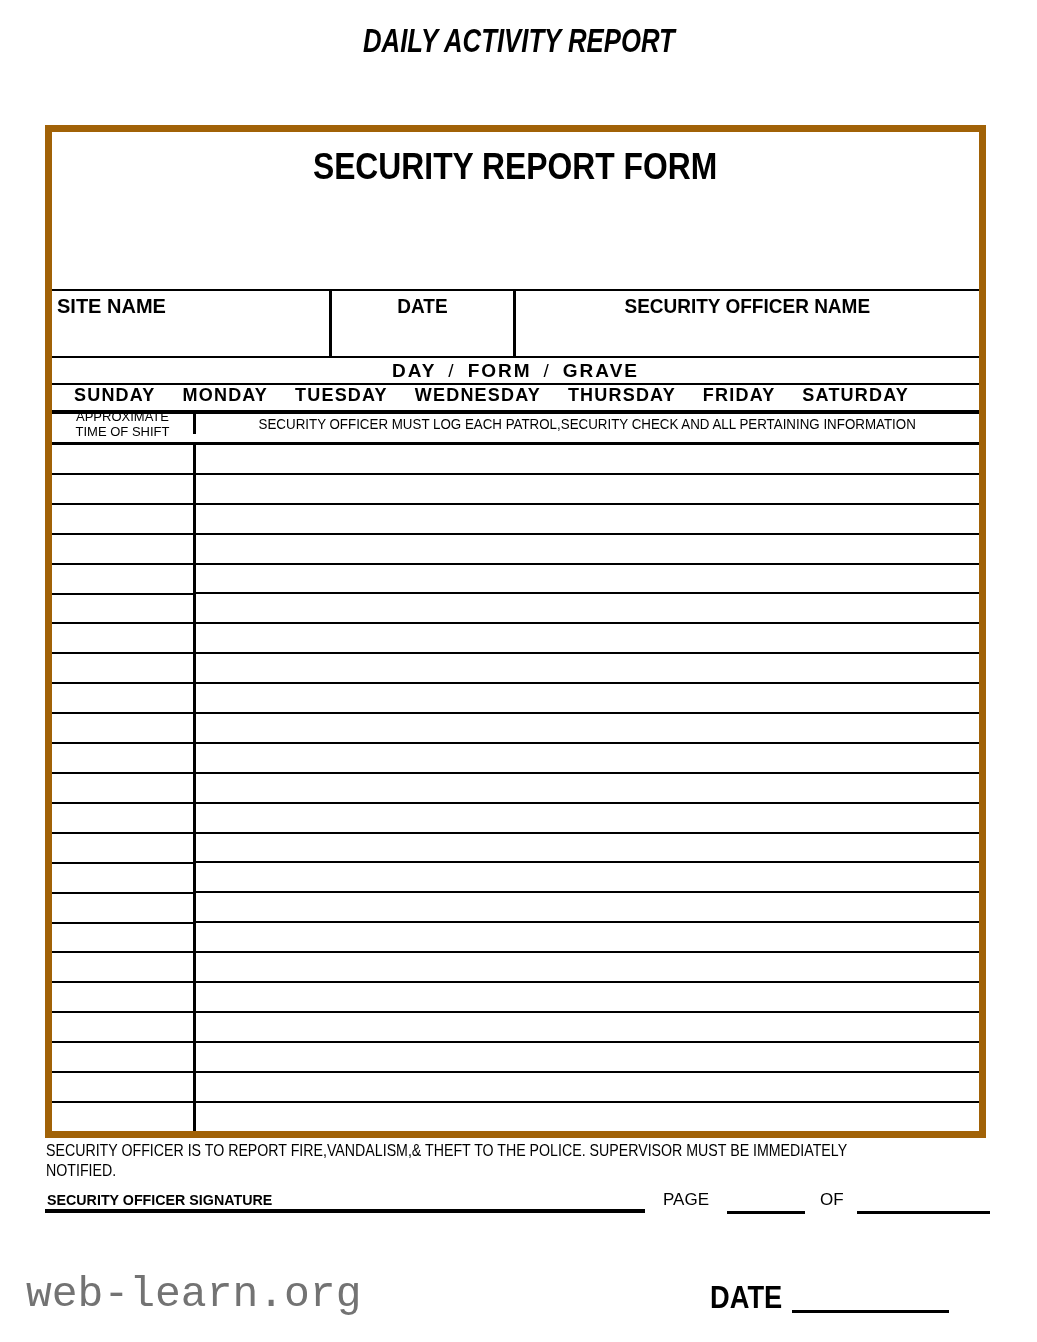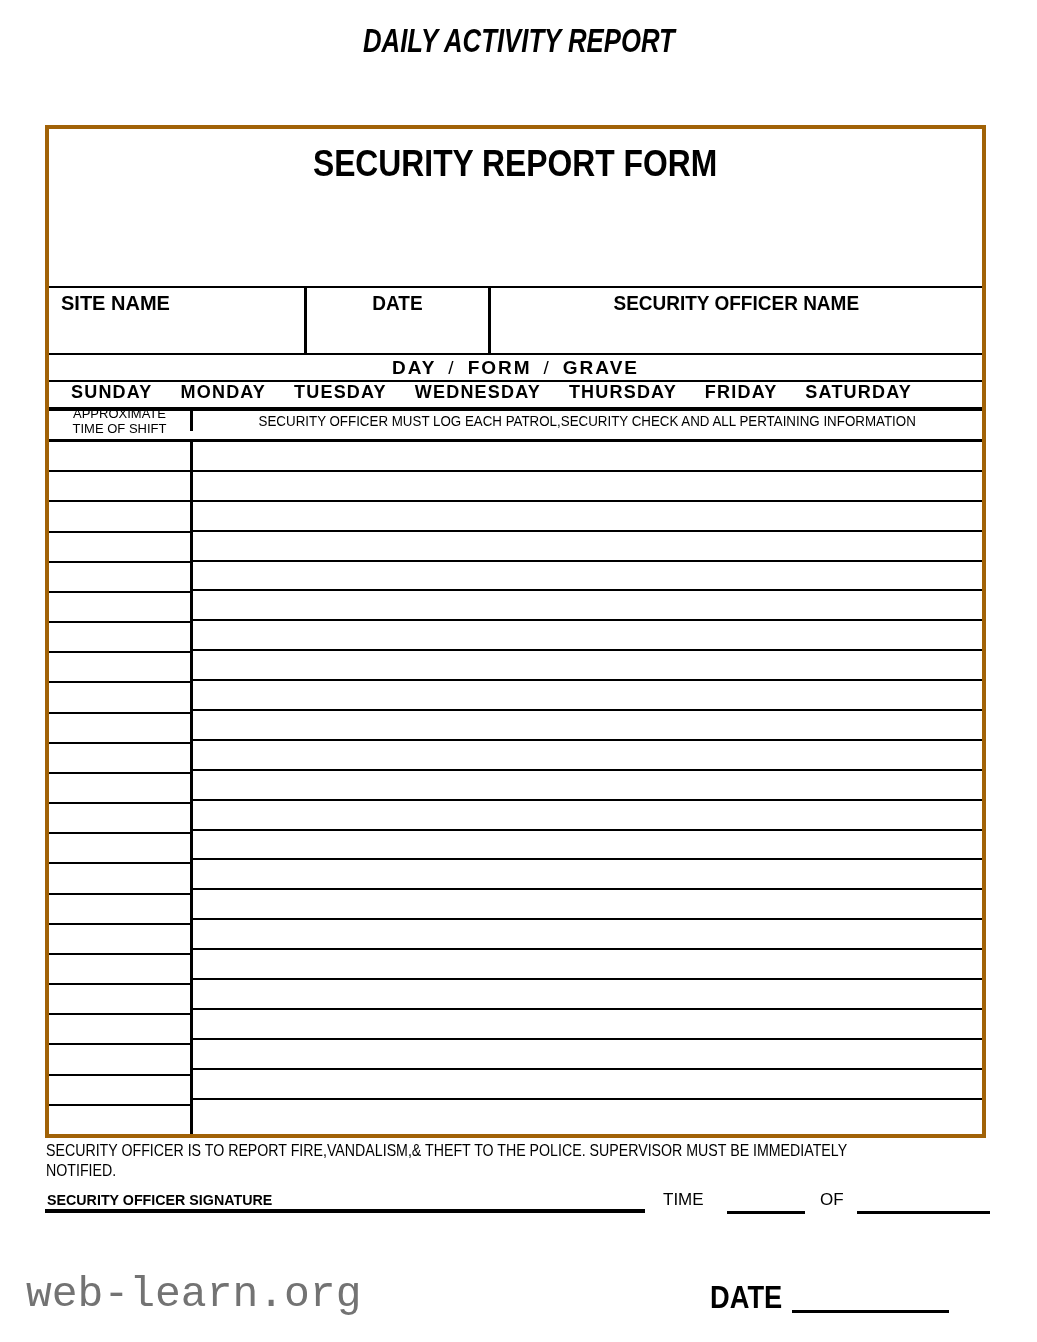--- a/index.html
+++ b/index.html
@@ -21,37 +21,37 @@
     top:22px; left:0; width:100%;
     text-align:center;
     font-weight:bold; font-style:italic;
     font-size:33px; letter-spacing:0px;
   }
   .page-title .cx { transform:scaleX(0.78); }
 
   
   .form-box {
     left:45px; top:125px; width:941px; height:1013px;
-    border:4px solid #a16207;
+    border:7px solid #a16207;
     background:#fff;
   }
   .form-title-wrap {
     position:absolute; top:14px; left:0; width:100%;
     text-align:center; font-weight:bold; font-size:37px;
   }
   .form-title-wrap .cx { transform:scaleX(0.86); }
 
   
   .info-row {
     position:absolute; top:157px; left:0; right:0; height:67px;
     border-top:2px solid #000;
     display:flex;
   }
   .info-cell { height:100%; padding-top:4px; font-weight:bold; font-size:20px; }
-  .cell-site   { width:258px; border-right:3px solid #000; text-align:left; padding-left:12px; }
+  .cell-site   { width:280px; border-right:3px solid #000; text-align:left; padding-left:5px; }
   .cell-date   { width:184px; border-right:3px solid #000; text-align:center; }
   .cell-officer{ flex:1; text-align:center; }
   .info-cell .cx { transform:scaleX(0.95); }
 
   
   .shift-row {
     position:absolute; top:224px; left:0; right:0; height:27px;
     border-top:2px solid #000;
     display:flex; align-items:center; justify-content:center;
     font-weight:bold; font-size:19px; letter-spacing:2px;
@@ -239,21 +239,21 @@
 
   <div class="abs notice">
     <div><span class="clx">SECURITY OFFICER IS TO REPORT FIRE,VANDALISM,&amp; THEFT TO THE POLICE. SUPERVISOR MUST BE IMMEDIATELY</span></div>
     <div><span class="clx">NOTIFIED.</span></div>
   </div>
 
   <div class="abs sig-label">
     <span class="clx">SECURITY OFFICER SIGNATURE</span>
   </div>
   <div class="abs sig-line"></div>
-  <div class="abs page-label">TIME</div>
+  <div class="abs page-label">PAGE</div>
   <div class="abs page-line"></div>
   <div class="abs of-label">OF</div>
   <div class="abs of-line"></div>
 
   <div class="abs brand">web-learn.org</div>
   <div class="abs date-group">
     <span class="date-label"><span class="clx">DATE</span></span>
     <span class="date-line"></span>
   </div>
 

